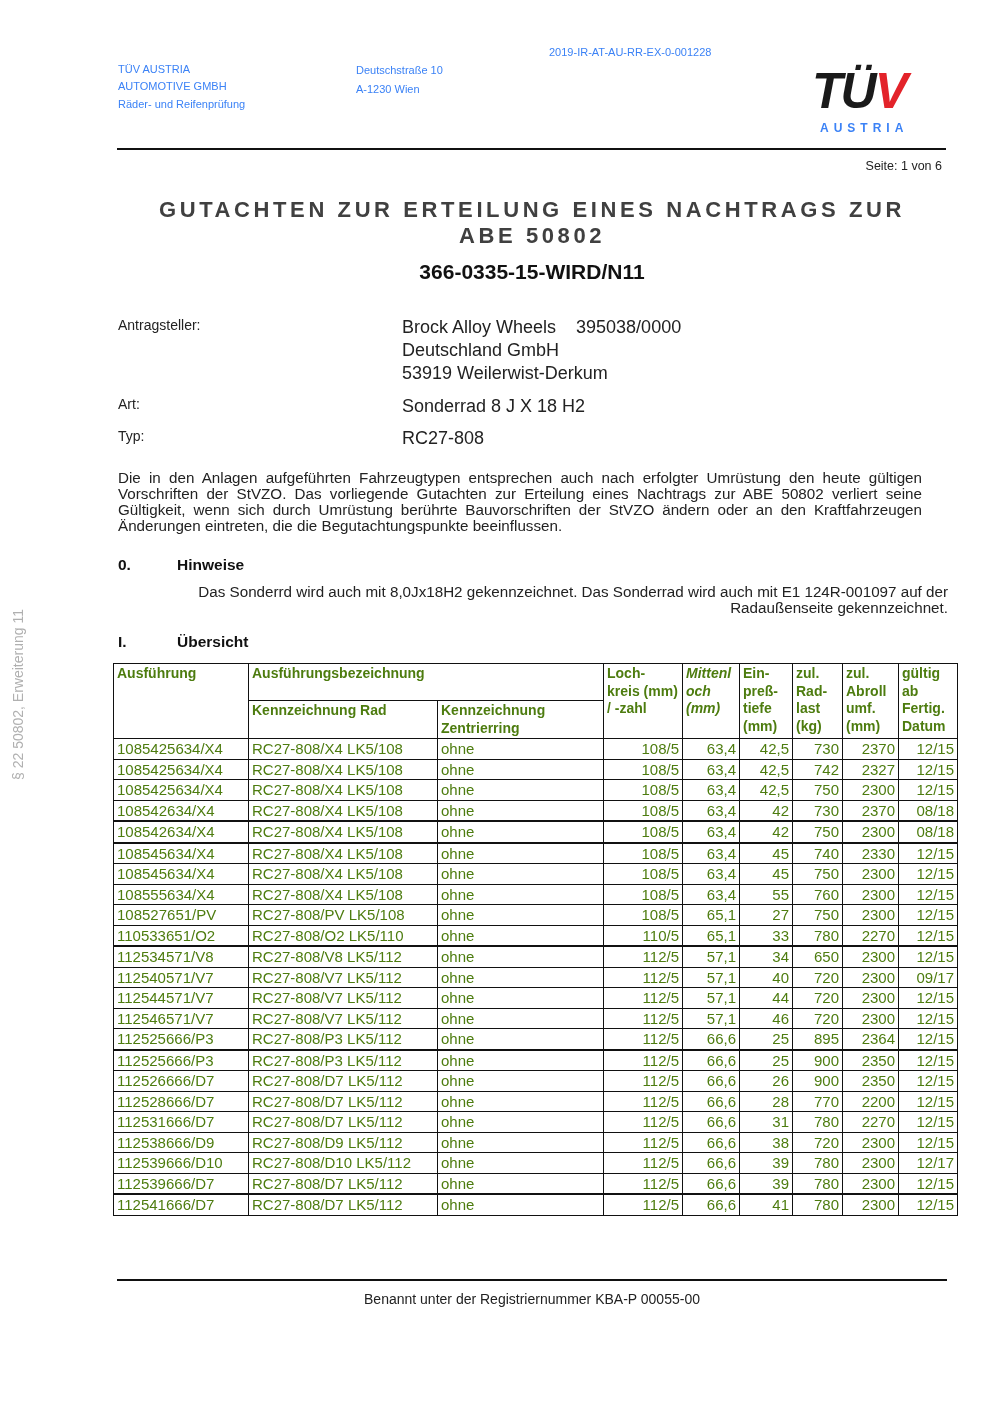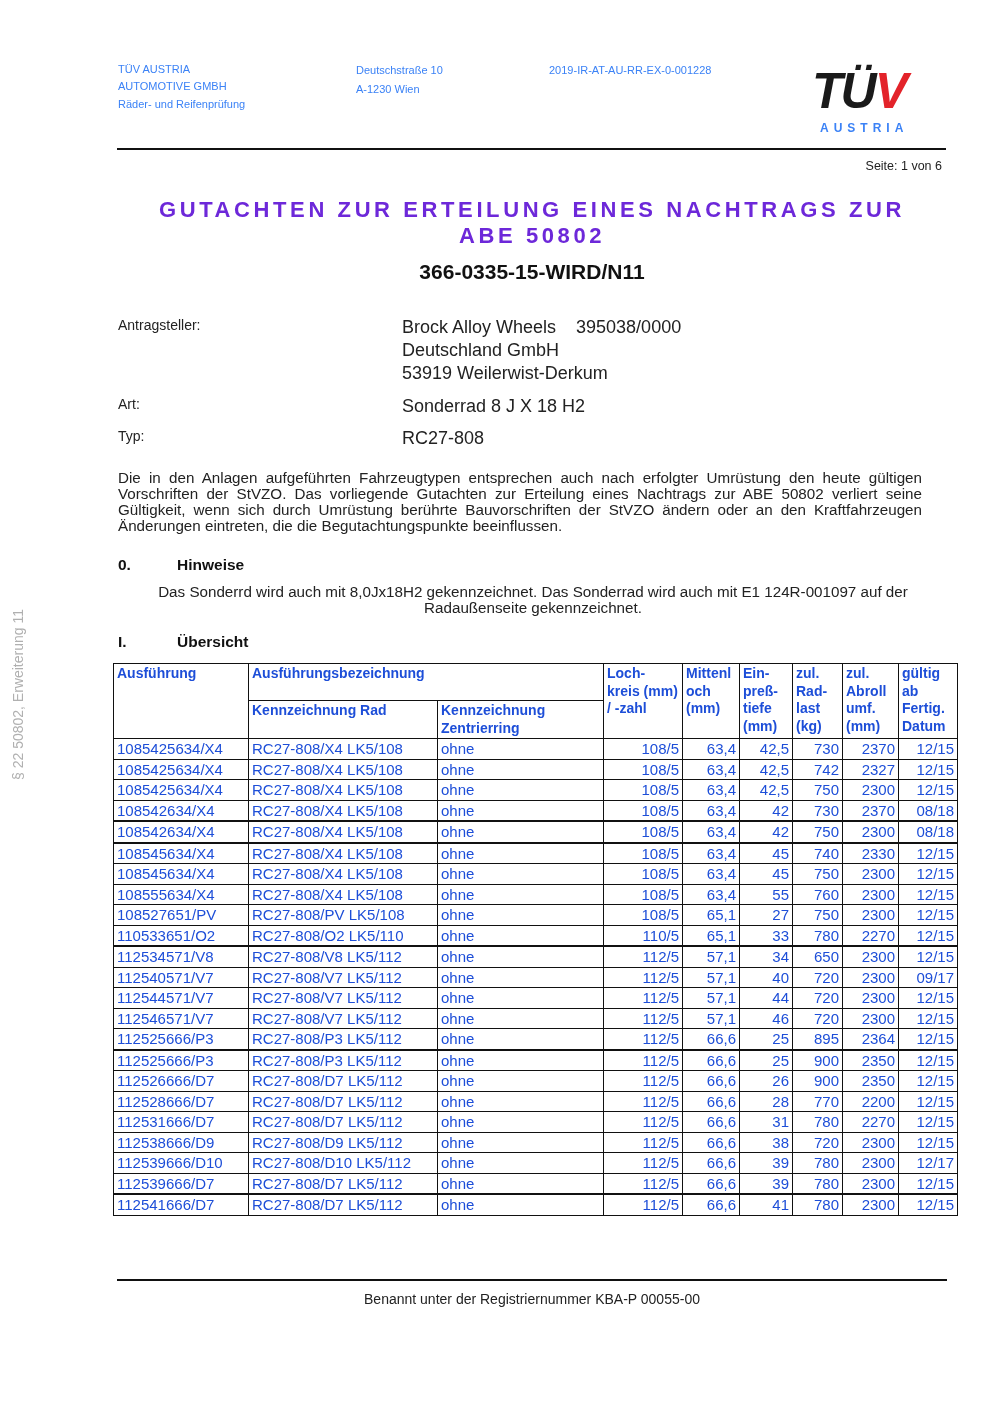--- a/index.html
+++ b/index.html
@@ -5,48 +5,48 @@
   html, body { margin:0; padding:0; background:#ffffff; }
   body { width:993px; height:1404px; position:relative; overflow:hidden; font-family:"Liberation Sans", sans-serif; color:#111; }
   .abs { position:absolute; }
   .hdr-small { font-size:11px; line-height:17px; color:#3b82f6; }
   .logo { position:absolute; left:812px; top:66px; width:134px; height:76px; }
   .logo-tuv { position:absolute; left:0; top:0; font-family:"Liberation Sans", sans-serif; font-weight:bold; font-style:italic; font-size:50px; line-height:50px; letter-spacing:-2px; color:#1a1a1a; }
   .logo-tuv .v { color:#e3232a; }
   .logo-austria { position:absolute; left:8px; top:55px; font-weight:bold; font-size:12px; letter-spacing:5px; color:#3b82f6; }
   .rule { position:absolute; background:#111; }
   .page-no { position:absolute; right:51px; top:159px; font-size:12.5px; color:#222; }
-  .title { position:absolute; left:118px; width:828px; text-align:center; font-weight:bold; font-size:22px; letter-spacing:3.6px; line-height:26px; top:197px; color:#6d28d9; }
+  .title { position:absolute; left:118px; width:828px; text-align:center; font-weight:bold; font-size:22px; letter-spacing:3.6px; line-height:26px; top:197px; color:#404040; }
   .docnum { position:absolute; left:118px; width:828px; text-align:center; top:260px; font-weight:bold; font-size:21px; color:#111; }
   .lbl { position:absolute; left:118px; font-size:14px; color:#222; }
   .val { position:absolute; left:402px; font-size:18px; line-height:23px; color:#222; }
   .para { position:absolute; left:118px; width:804px; font-size:15.2px; line-height:16px; text-align:justify; color:#222; }
   .section { position:absolute; left:118px; font-weight:bold; font-size:15.5px; color:#111; }
   .section .num { display:inline-block; width:59px; }
-  table.grid { position:absolute; left:113px; top:663px; border-collapse:collapse; font-size:15px; color:#1d4ed8; table-layout:fixed; }
+  table.grid { position:absolute; left:113px; top:663px; border-collapse:collapse; font-size:15px; color:#4d7c0f; table-layout:fixed; }
   table.grid td, table.grid th { border:1px solid #111; padding:0 3px; height:19.5px; line-height:19px; white-space:nowrap; overflow:hidden; }
   table.grid th { font-weight:bold; text-align:left; vertical-align:top; font-size:14px; line-height:17.5px; padding:1px 3px; }
   table.grid td.num { text-align:right; }
   table.grid tr.thick td { border-bottom:2.5px solid #111; }
   .footer { position:absolute; left:118px; width:828px; text-align:center; font-size:14px; line-height:19px; top:1290px; color:#222; }
   .side { position:absolute; left:10px; top:780px; transform:rotate(-90deg); transform-origin:left top; font-size:14px; color:#b0b0b0; white-space:nowrap; }
 </style>
 </head>
 <body>
 
 <div class="abs hdr-small" style="left:118px; top:61px;">
   <div>TÜV AUSTRIA</div>
   <div>AUTOMOTIVE GMBH</div>
   <div style="margin-top:1px;">Räder- und Reifenprüfung</div>
 </div>
 <div class="abs hdr-small" style="left:356px; top:61px; line-height:19px;">
   <div>Deutschstraße 10</div>
   <div>A-1230 Wien</div>
 </div>
-<div class="abs hdr-small" style="left:549px; top:62px;">2019-IR-AT-AU-RR-EX-0-001228</div>
+<div class="abs hdr-small" style="left:549px; top:44px;">2019-IR-AT-AU-RR-EX-0-001228</div>
 
 <div class="logo">
   <div class="logo-tuv"><span>TÜ</span><span class="v">V</span></div>
   <div class="logo-austria">AUSTRIA</div>
 </div>
 
 <div class="rule" style="left:117px; top:148px; width:829px; height:1.5px;"></div>
 <div class="page-no">Seite: 1 von 6</div>
 
 <div class="title">
@@ -64,21 +64,21 @@
 <div class="lbl" style="top:396px;">Art:</div>
 <div class="val" style="top:395px;">Sonderrad 8 J X 18 H2</div>
 <div class="lbl" style="top:428px;">Typ:</div>
 <div class="val" style="top:427px;">RC27-808</div>
 
 <div class="para" style="top:470px;">Die in den Anlagen aufgeführten Fahrzeugtypen entsprechen auch nach erfolgter Umrüstung den heute gültigen Vorschriften der StVZO. Das vorliegende Gutachten zur Erteilung eines Nachtrags zur ABE 50802 verliert seine Gültigkeit, wenn sich durch Umrüstung berührte Bauvorschriften der StVZO ändern oder an den Kraftfahrzeugen Änderungen eintreten, die die Begutachtungspunkte beeinflussen.</div>
 
 <div class="section" style="top:556px;">
   <span class="num">0.</span><span>Hinweise</span>
 </div>
-<div class="para" style="top:584px; width:830px; text-align:center;">Das Sonderrd wird auch mit 8,0Jx18H2 gekennzeichnet. Das Sonderrad wird auch mit E1 124R-001097 auf der Radaußenseite gekennzeichnet.</div>
+<div class="para" style="top:584px; width:830px; text-align:right;">Das Sonderrd wird auch mit 8,0Jx18H2 gekennzeichnet. Das Sonderrad wird auch mit E1 124R-001097 auf der Radaußenseite gekennzeichnet.</div>
 
 <div class="section" style="top:633px;">
   <span class="num">I.</span><span>Übersicht</span>
 </div>
 
 <table class="grid">
   <colgroup>
     <col style="width:135px">
       <col style="width:189px">
       <col style="width:166px">
@@ -87,21 +87,21 @@
       <col style="width:53px">
       <col style="width:50px">
       <col style="width:56px">
       <col style="width:59px">
   </colgroup>
   <thead>
     <tr>
       <th rowspan="2">Ausführung</th>
       <th colspan="2" style="height:34px;">Ausführungsbezeichnung</th>
       <th rowspan="2" style="white-space:normal;margin-left:40px;">Loch- kreis (mm) / -zahl</th>
-      <th rowspan="2" style="white-space:normal;">Mittenl och (mm)</th>
+      <th rowspan="2" style="white-space:normal;font-style:italic;">Mittenl och (mm)</th>
       <th rowspan="2" style="white-space:normal;">Ein- preß- tiefe (mm)</th>
       <th rowspan="2" style="white-space:normal;">zul. Rad- last (kg)</th>
       <th rowspan="2" style="white-space:normal;">zul. Abroll umf. (mm)</th>
       <th rowspan="2" style="white-space:normal;">gültig ab Fertig. Datum</th>
     </tr>
     <tr>
       <th style="white-space:normal;">Kennzeichnung Rad</th>
       <th style="white-space:normal;">Kennzeichnung Zentrierring</th>
     </tr>
   </thead>

